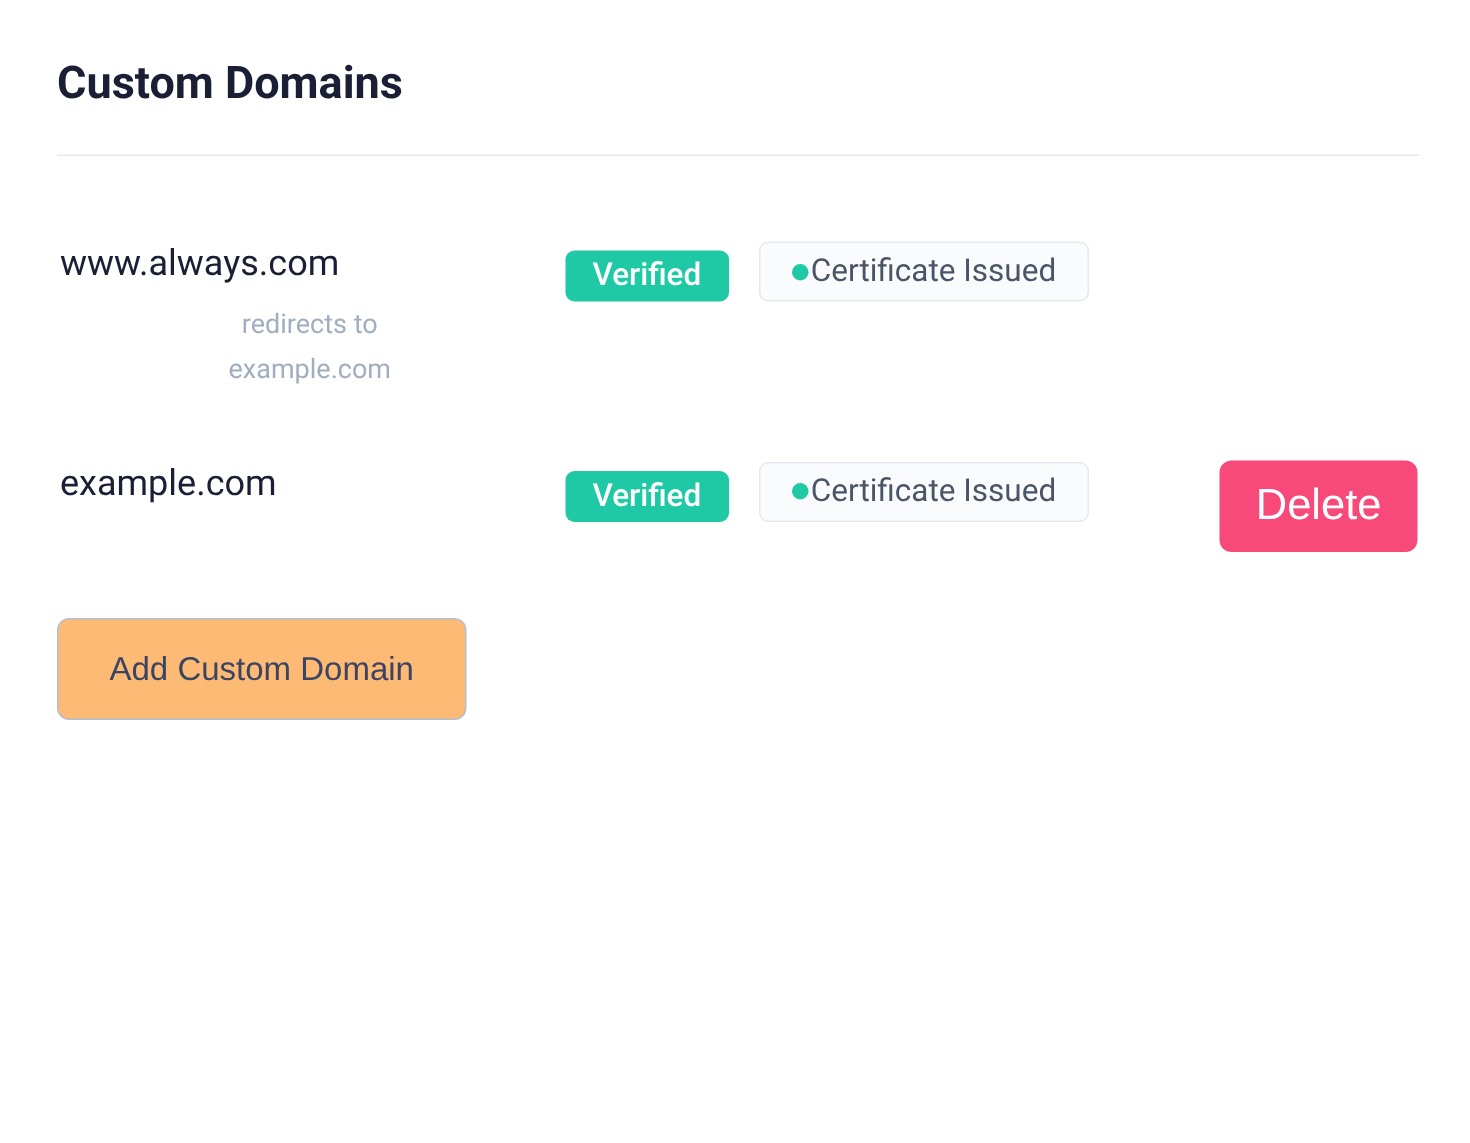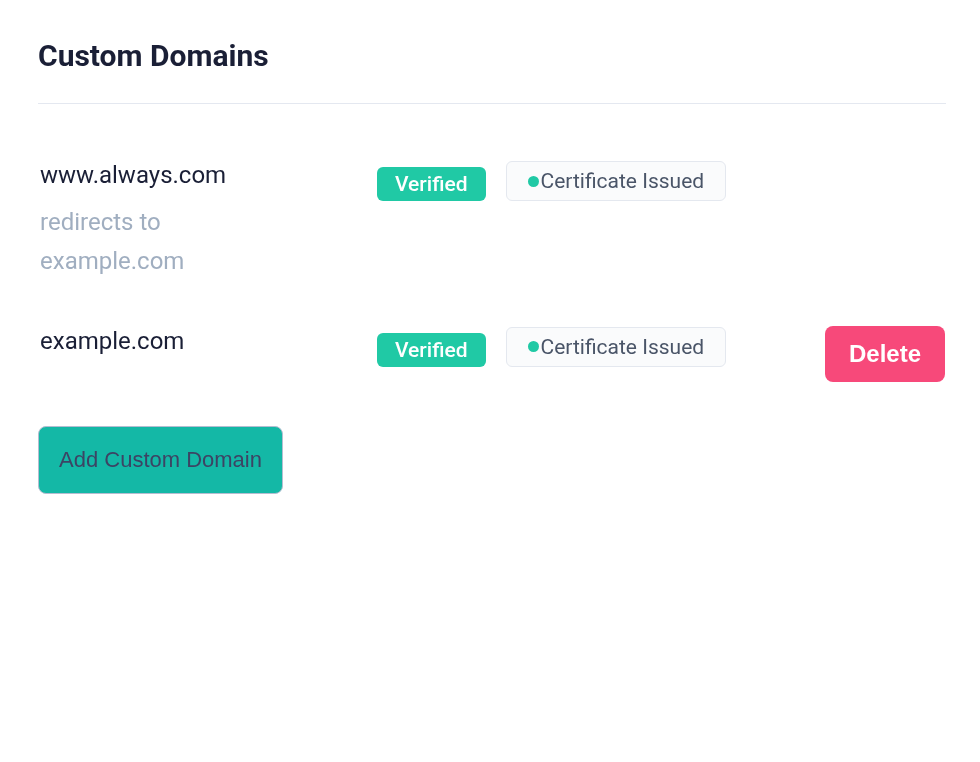--- a/index.html
+++ b/index.html
@@ -48,23 +48,24 @@
       width: 335px;
       flex-shrink: 0;
     }
     .domain-name {
       font-size: 24px;
       font-weight: 400;
       color: #1a1f36;
       margin-bottom: 14px;
     }
     .domain-sub {
-      font-size: 24px;
+      font-size: 18px;
       color: #a0aec0;
       line-height: 1.6;
+      text-align: center;
     }
     .badges {
       display: flex;
       align-items: flex-end;
       gap: 18px;
     }
     .badge-verified {
       background: #20c9a5;
       color: #ffffff;
       font-size: 21px;
@@ -87,33 +88,33 @@
       height: 11px;
       border-radius: 50%;
       background: #20c9a5;
       flex-shrink: 0;
     }
     .delete-btn {
       margin-left: auto;
       background: #f7497a;
       color: #ffffff;
       border: none;
-      font-size: 24px;
-      font-weight: 700;
+      font-size: 29px;
+      font-weight: 400;
       padding: 14px 24px;
       border-radius: 8px;
       cursor: pointer;
     }
     .add-btn {
-      background: #14b8a6;
+      background: #fdba74;
       border: 1.5px solid #b5bdd1;
       color: #3c4464;
       font-size: 22px;
       font-weight: 400;
-      padding: 20px 20px;
+      padding: 20px 34px;
       border-radius: 8px;
       cursor: pointer;
     }
   </style>
 </head>
 <body>
 
 
 
 <h2 class="section-title">Custom Domains</h2>

